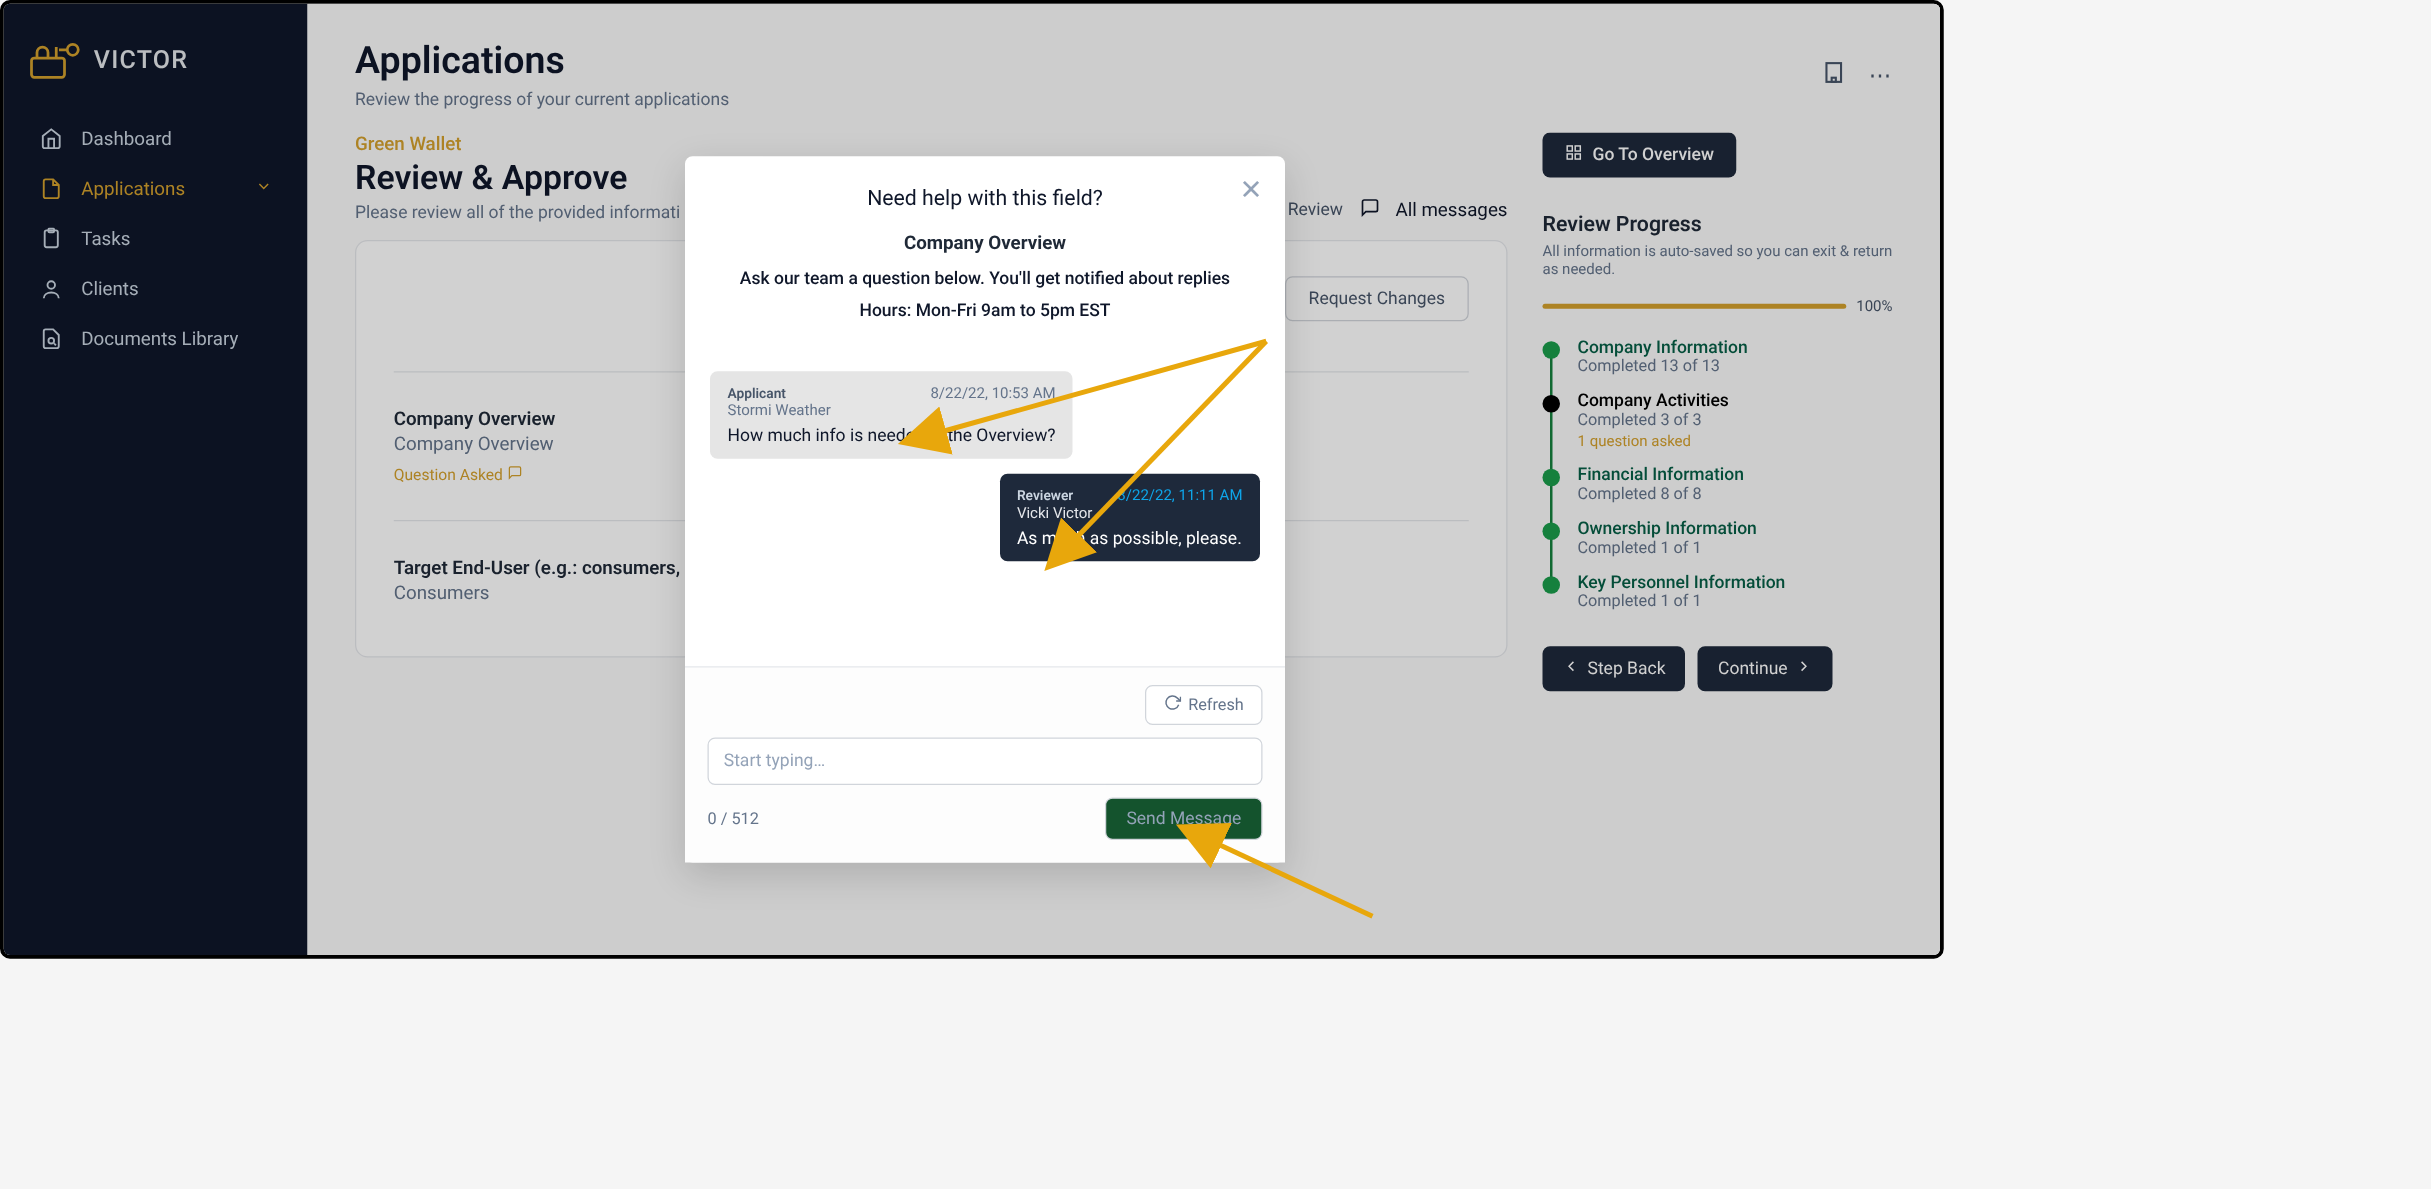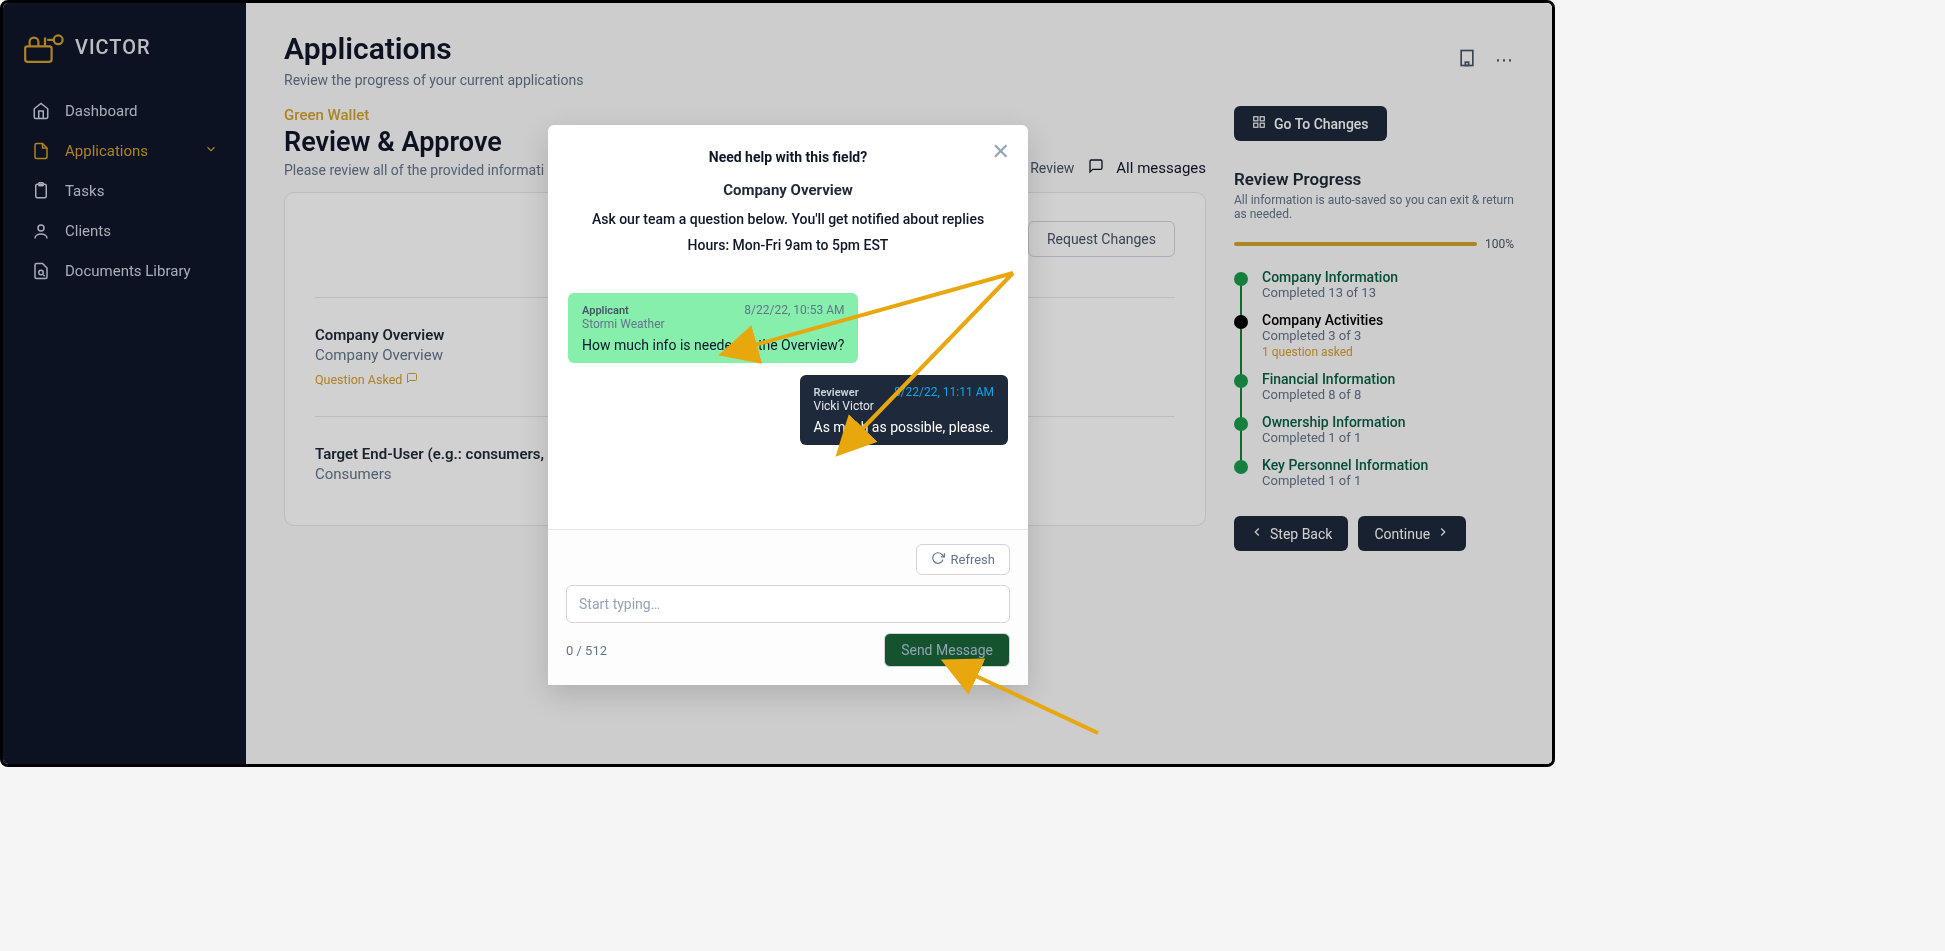--- a/index.html
+++ b/index.html
@@ -70,27 +70,27 @@
     .step-status { font-size: 13px; color: #64748b; }
     .step-note { font-size: 12px; color: #d4a02d; margin-top: 2px; }
     .nav-buttons { display: flex; gap: 10px; margin-top: 16px; }
     .nav-btn { background: #1e293b; color: #fff; border: none; padding: 9px 16px; border-radius: 6px; font-size: 14px; display: flex; align-items: center; gap: 6px; cursor: pointer; }
     
     
     .overlay { position: absolute; inset: 0; background: rgba(0,0,0,0.18); }
     .modal { position: absolute; width: 480px; background: #fff; border-radius: 6px; top: 122px; left: 545px; box-shadow: 0 10px 30px rgba(0,0,0,0.15); padding: 0; }
     .modal-header { padding: 24px 28px 16px; text-align: center; position: relative; }
     .modal-close { position: absolute; top: 14px; right: 18px; font-size: 22px; color: #94a3b8; cursor: pointer; background: none; border: none; }
-    .modal-title { font-size: 14px; font-weight: 700; color: #0f172a; }
+    .modal-title { font-size: 17px; font-weight: 400; color: #0f172a; }
     .modal-topic { font-size: 15px; font-weight: 700; color: #1f2937; margin-top: 16px; }
     .modal-sub1 { font-size: 14px; color: #0f172a; margin-top: 12px; font-weight: 500; }
     .modal-sub2 { font-size: 14px; color: #0f172a; margin-top: 10px; font-weight: 500; }
     .modal-chat { background: #fff; padding: 24px 20px; min-height: 260px; }
     .msg { border-radius: 6px; padding: 10px 14px; max-width: 76%; display: inline-block; }
-    .msg.applicant { background: #86efac; }
+    .msg.applicant { background: #e5e5e5; }
     .msg.reviewer { background: #1e293b; color: #fff; float: right; }
     .msg-head { display: flex; justify-content: space-between; gap: 20px; align-items: baseline; }
     .msg-role { font-size: 11px; color: #475569; font-weight: 600; }
     .msg.reviewer .msg-role { color: #cbd5e1; }
     .msg-name { font-size: 12px; color: #64748b; }
     .msg.reviewer .msg-name { color: #e5e7eb; }
     .msg-time { font-size: 12px; color: #64748b; }
     .msg.reviewer .msg-time { color: #0ea5e9; }
     .msg-body { font-size: 14px; color: #0f172a; margin-top: 6px; }
     .msg.reviewer .msg-body { color: #fff; }
@@ -242,21 +242,21 @@
       </div>
 
       <div class="content-right">
         <button class="go-overview-btn">
           <span><svg viewBox="0 0 24 24" fill="none" stroke="currentColor" stroke-width="2" width="14" height="14">
                 <rect x="3" y="3" width="7" height="7"></rect>
                 <rect x="14" y="3" width="7" height="7"></rect>
                 <rect x="3" y="14" width="7" height="7"></rect>
                 <rect x="14" y="14" width="7" height="7"></rect>
               </svg></span>
-          <span>Go To Changes</span>
+          <span>Go To Overview</span>
         </button>
 
         <div class="progress-title" style="margin-top:28px;">Review Progress</div>
         <div class="progress-desc">All information is auto-saved so you can exit &amp; return as needed.</div>
         <div class="progress-bar-wrap">
           <div class="progress-bar"></div>
           <span class="progress-pct">100%</span>
         </div>
 
         <div class="steps">

